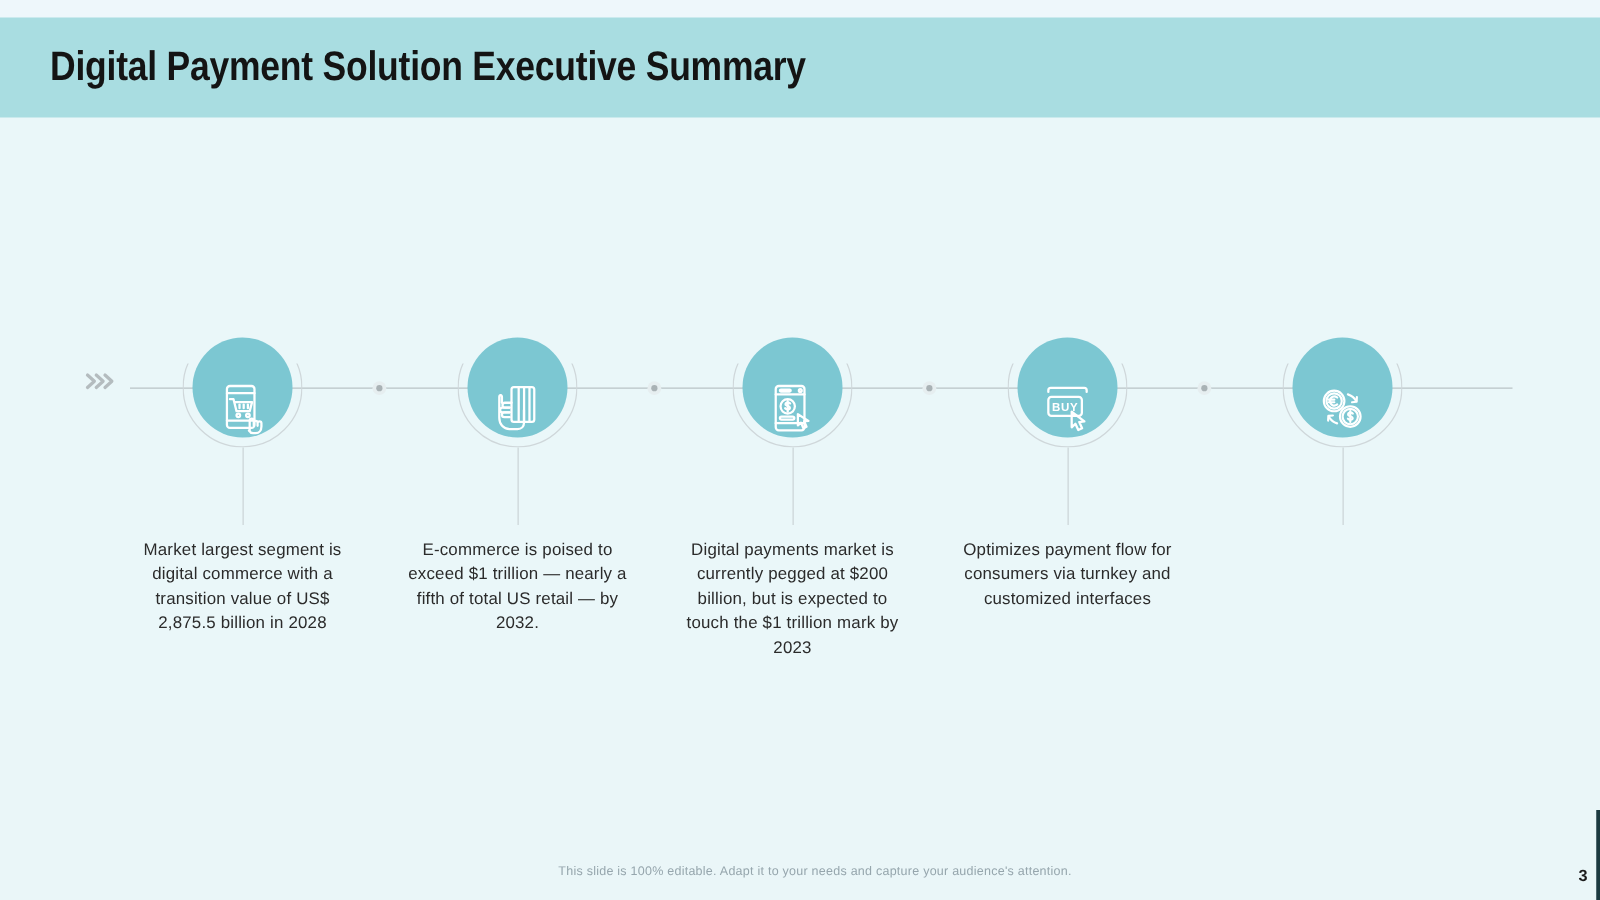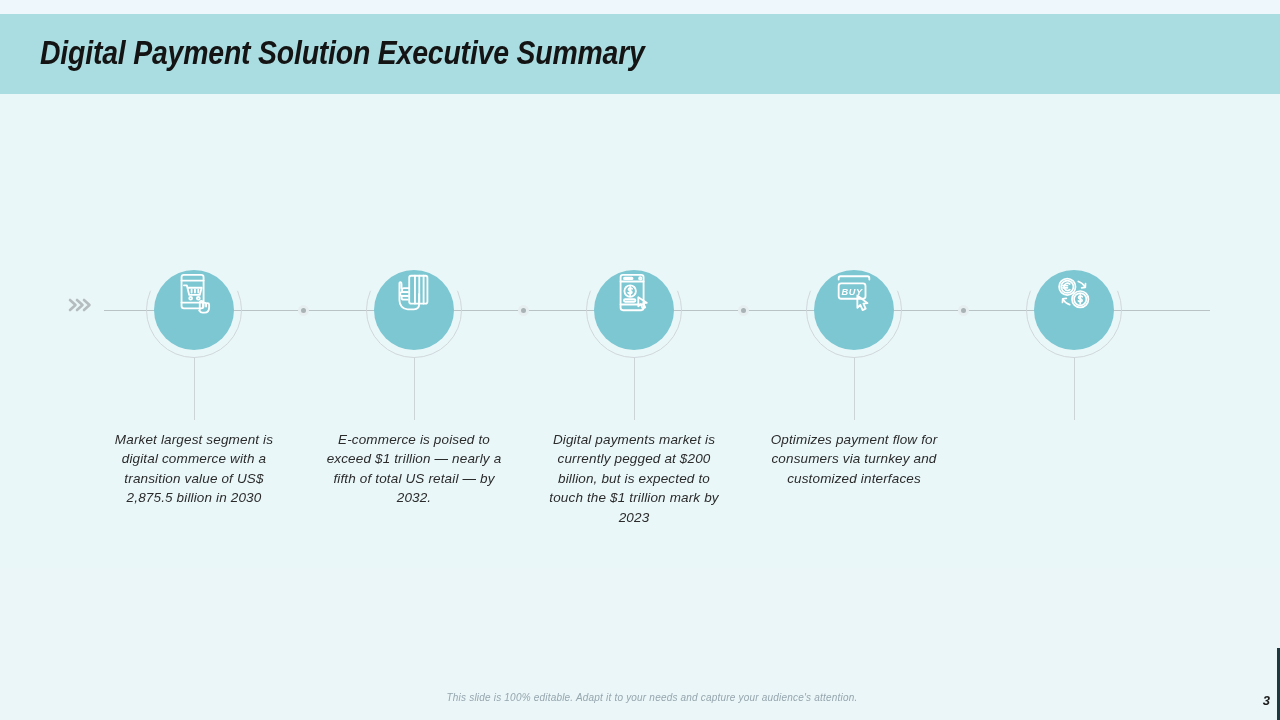--- a/index.html
+++ b/index.html
@@ -16,21 +16,20 @@
     position: relative;
   }
 
   
   #slide {
     position: absolute;
     left: 0; top: 0;
     width: 1280px;
     height: 568px;
     background: #eaf7f9;
-    font-style: italic;
   }
 
   
   .top-strip {
     position: absolute;
     left: 0; top: 0;
     width: 1280px;
     height: 14px;
     background: #eef7fb;
   }
@@ -127,21 +126,21 @@
     clip-path: polygon(0% 30%, 100% 30%, 100% 100%, 0% 100%);
   }
   .node-circle {
     position: absolute;
     left: 8px; top: 8px;
     width: 80px;
     height: 80px;
     border-radius: 50%;
     background: #7cc7d2;
     display: flex;
-    align-items: flex-start;
+    align-items: flex-end;
     justify-content: center;
   }
   .node-circle svg {
     width: 46px;
     height: 46px;
     display: block;
   }
 
   .stem {
     position: absolute;
@@ -245,21 +244,21 @@
             <circle cx="28.5" cy="29.5" r="1.5"></circle>
             <line x1="21.5" y1="20.5" x2="21.5" y2="23.5"></line>
             <line x1="25" y1="20.5" x2="25" y2="23.5"></line>
             <line x1="28.5" y1="20.5" x2="28.5" y2="23.5"></line>
             <path d="M30 43 l0 -9 a1.7 1.7 0 0 1 3.4 0 l0 4 M33.4 38 l0 -2.3 a1.6 1.6 0 0 1 3.2 0 l0 2.3 M36.6 38.2 l0 -2 a1.6 1.6 0 0 1 3.2 0 l0 2.6 c0 3.4 -2 5.6 -4.8 5.6 l-2.2 0 c-1.6 0 -2.6 -0.9 -3.4 -2.2"></path>
           </g>
         </svg>
       </div>
     </div>
     <div class="stem" style="left:194px;"></div>
-    <div class="caption" style="left:101px;">Market largest segment is digital commerce with a transition value of US$ 2,875.5 billion in 2030</div>
+    <div class="caption" style="left:101px;">Market largest segment is digital commerce with a transition value of US$ 2,875.5 billion in 2028</div>
 
     <div class="node" style="left:366px;">
       <div class="node-ring"></div>
       <div class="node-circle">
         <svg viewBox="0 0 48 48" aria-hidden="true">
           <g fill="none" stroke="#ffffff" stroke-width="1.9" stroke-linecap="round" stroke-linejoin="round">
             <rect x="19" y="6" width="19" height="29" rx="2"></rect>
             <line x1="25" y1="6" x2="25" y2="35"></line>
             <line x1="29.5" y1="6" x2="29.5" y2="35"></line>
             <line x1="34" y1="6" x2="34" y2="35"></line>

